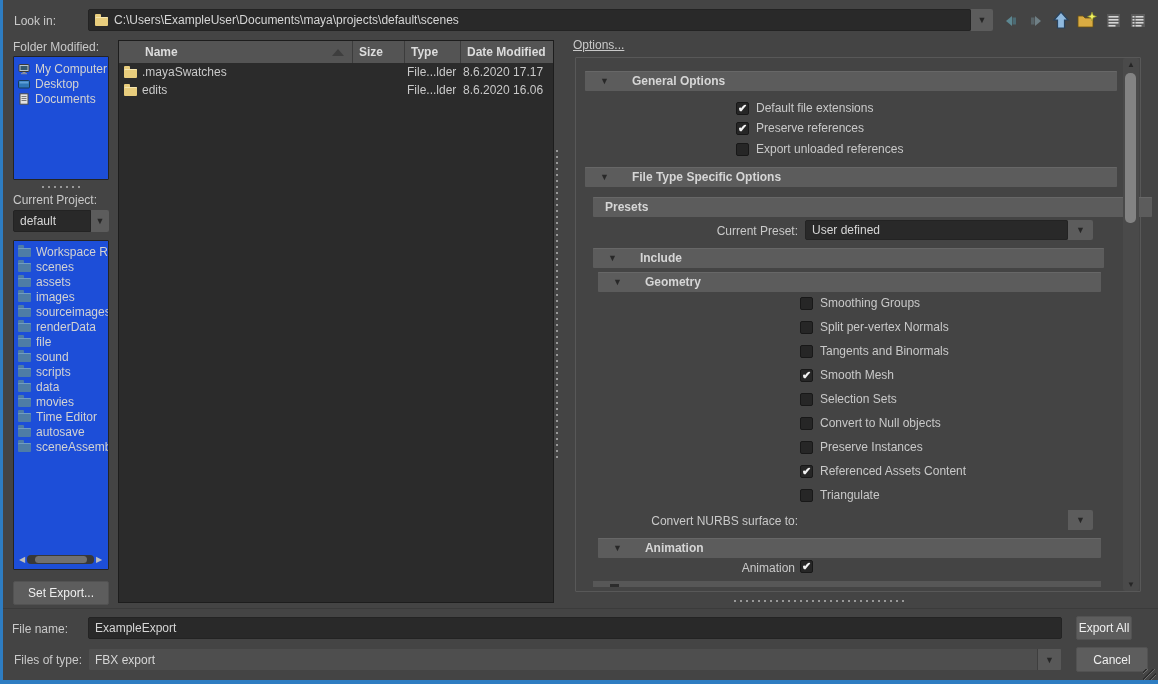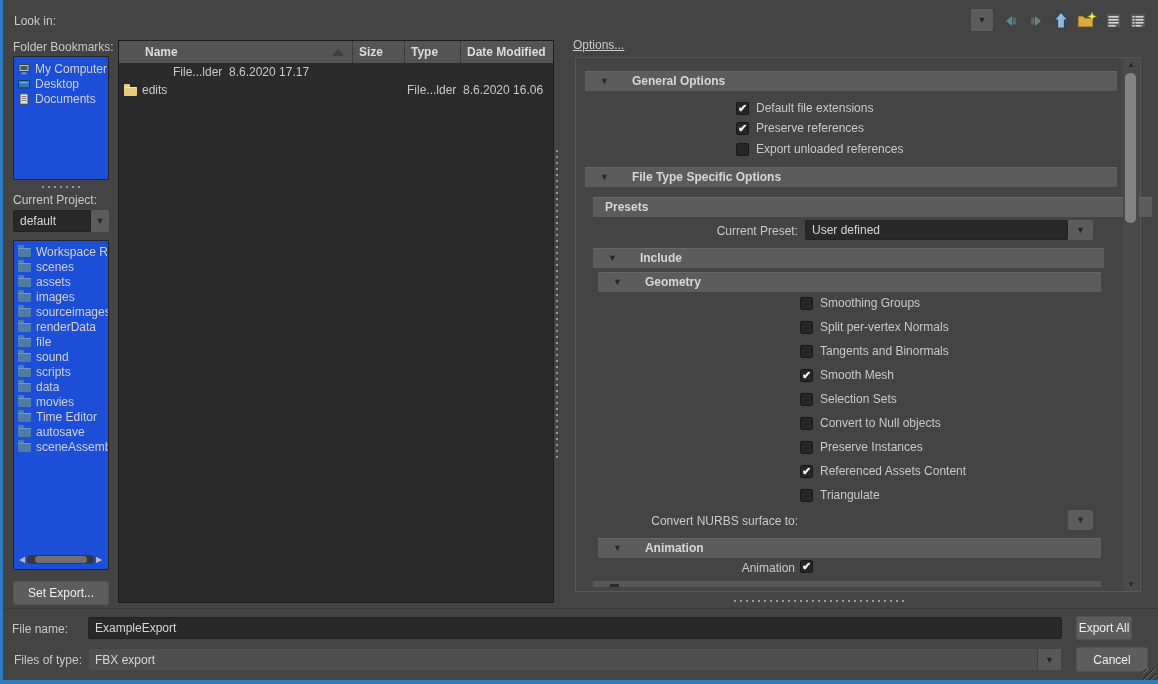--- a/index.html
+++ b/index.html
@@ -77,20 +77,24 @@
   svg { display:block; }
 </style>
 </head>
 <body>
 
 <div id="window">
   <div class="edge-left"></div>
   <div class="edge-bottom"></div>
 
   <div class="lbl" style="left:14px; top:14px;">Look in:</div>
+  <div class="field" style="left:88px; top:9px; width:883px; height:22px; gap:6px;">
+    <span class="folder yellow"></span>
+    <span>C:\Users\ExampleUser\Documents\maya\projects\default\scenes</span>
+  </div>
   <div class="ddbtn" style="left:971px; top:9px; width:22px; height:22px;">▼</div>
 
   <span class="abs" style="left:1003px; top:13px;">
     <svg width="16" height="16" viewBox="0 0 16 16">
         <polygon points="9,3 3,8 9,13" fill="#5d8791"></polygon>
         <rect x="9.5" y="4.5" width="3.5" height="7" fill="#4b6a73"></rect>
       </svg>
   </span>
   <span class="abs" style="left:1028px; top:13px;">
     <svg width="16" height="16" viewBox="0 0 16 16">
@@ -125,21 +129,21 @@
         <rect x="5.5" y="3" width="8" height="1.6" fill="#d6d6d6"></rect>
         <rect x="2.5" y="6" width="2" height="1.6" fill="#d6d6d6"></rect>
         <rect x="5.5" y="6" width="8" height="1.6" fill="#d6d6d6"></rect>
         <rect x="2.5" y="9" width="2" height="1.6" fill="#d6d6d6"></rect>
         <rect x="5.5" y="9" width="8" height="1.6" fill="#d6d6d6"></rect>
         <rect x="2.5" y="12" width="2" height="1.6" fill="#d6d6d6"></rect>
         <rect x="5.5" y="12" width="6" height="1.6" fill="#d6d6d6"></rect>
       </svg>
   </span>
 
-  <div class="lbl" style="left:13px; top:40px;">Folder Bookmarks:</div>
+  <div class="lbl" style="left:13px; top:40px;">Folder Modified:</div>
   <div class="listbox" style="left:13px; top:56px; width:96px; height:124px; padding-top:4px;">
     <div class="bmrow">
       <span>
           <svg width="12" height="12" viewBox="0 0 12 12">
             <rect x="1" y="1.5" width="10" height="7" rx="0.5" fill="#b9c7cf" stroke="#3a3a3a"></rect>
             <rect x="2.5" y="3" width="7" height="4" fill="#35586e"></rect>
             <rect x="4.5" y="9" width="3" height="1" fill="#9a9a9a"></rect>
             <rect x="3" y="10.2" width="6" height="1" fill="#9a9a9a"></rect>
           </svg>
         </span>
@@ -252,20 +256,24 @@
           <span>Size</span>
         </div>
       <div class="th" style="width:56px;">
           <span>Type</span>
         </div>
       <div class="th" style="width:92px;">
           <span>Date Modified</span>
         </div>
     </div>
     <div class="trow">
+      <div class="td" style="width:234px; padding-left:5px; gap:5px;">
+          <span class="folder yellow"></span>
+          <span>.mayaSwatches</span>
+        </div>
       <div class="td" style="width:52px; padding-left:6px;">
           <span></span>
         </div>
       <div class="td" style="width:56px; padding-left:2px;">
           <span>File...lder</span>
         </div>
       <div class="td" style="width:92px; padding-left:2px;">
           <span>8.6.2020 17.17</span>
         </div>
     </div>

